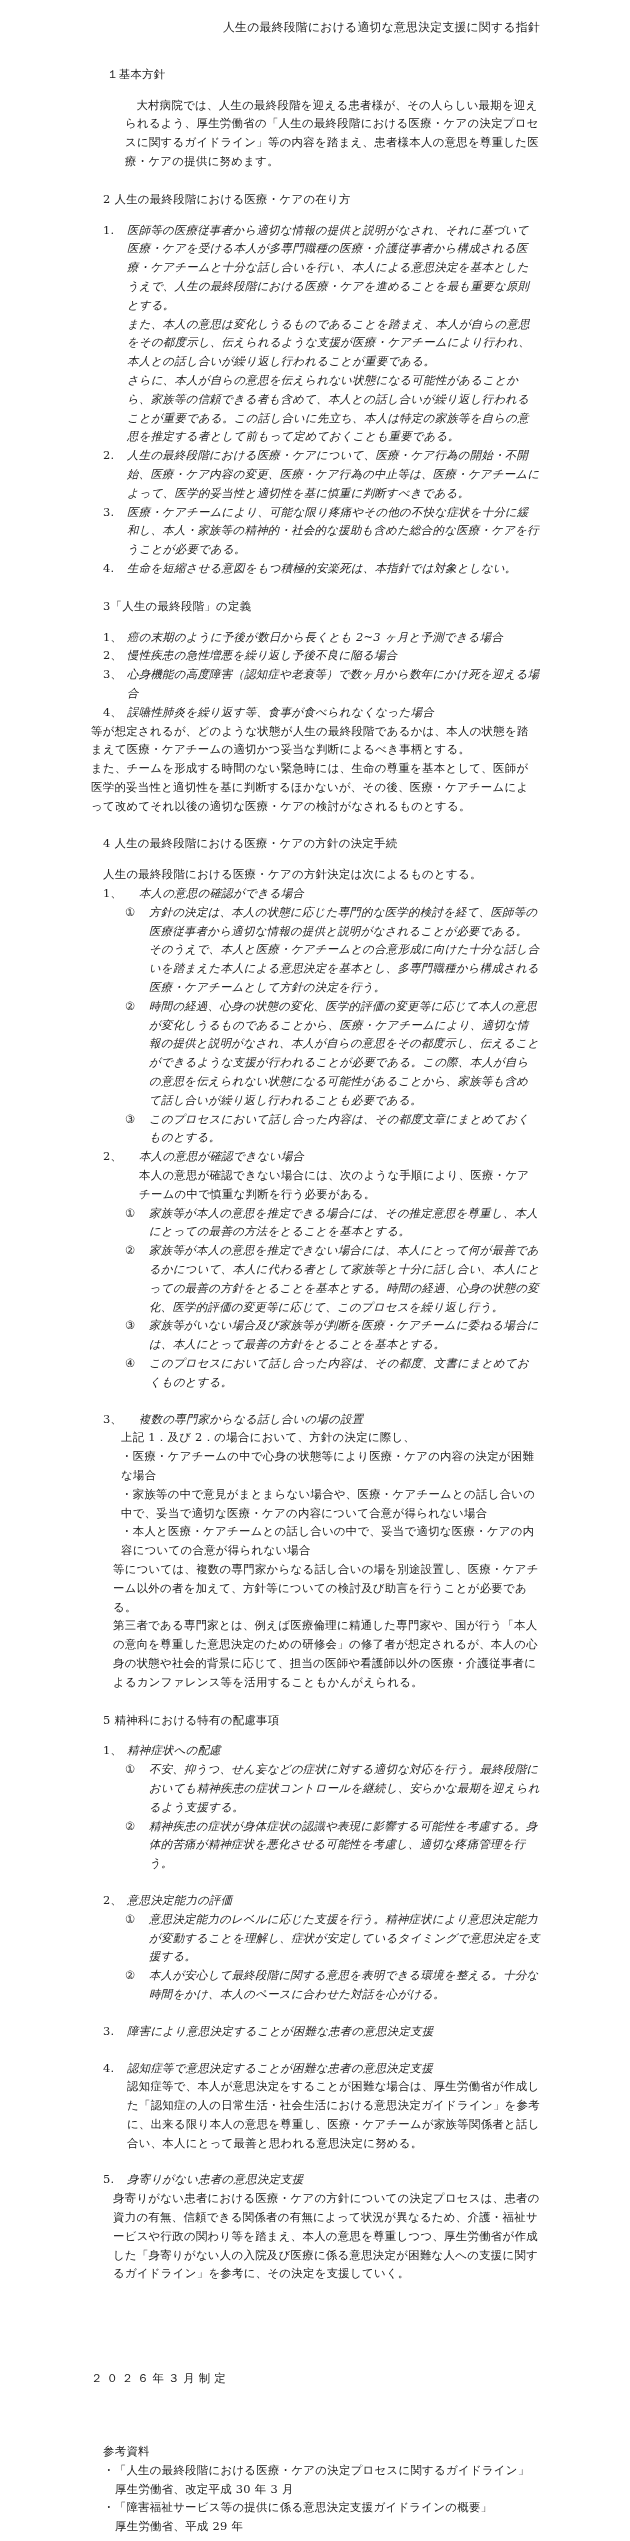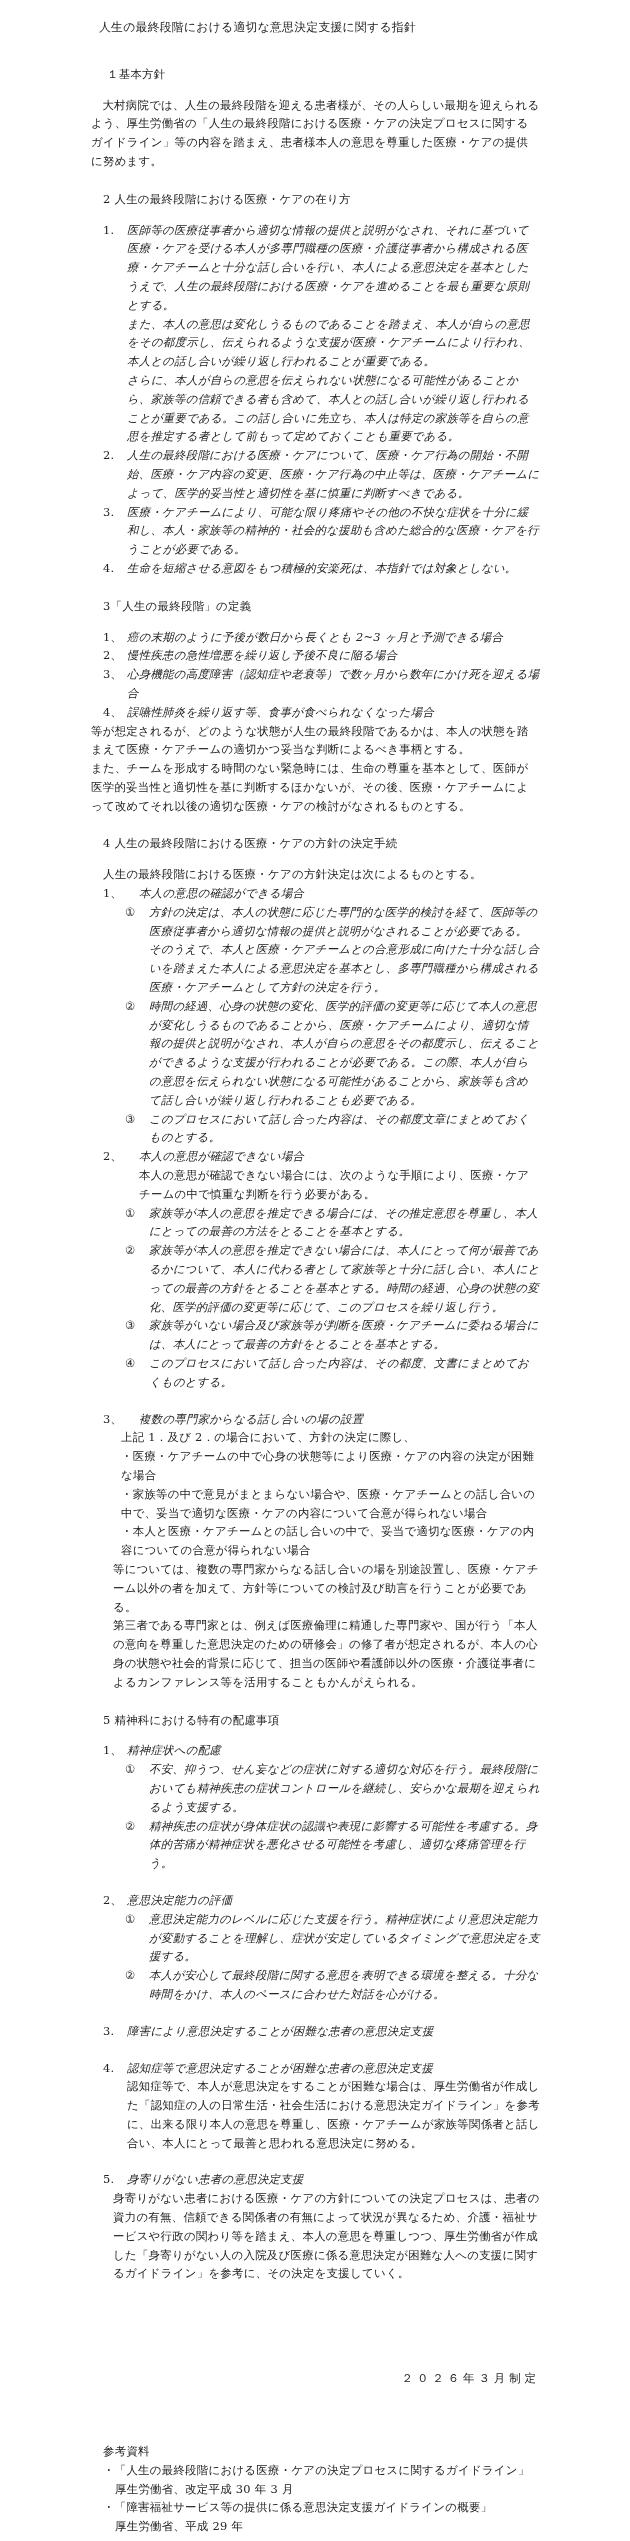--- a/index.html
+++ b/index.html
@@ -6,37 +6,37 @@
   body {
     width: 630px;
     min-height: 2541px;
     font-family: "DejaVu Serif", "Liberation Serif", serif;
     color: #222222;
     font-size: 11.4px;
     line-height: 18.8px;
     letter-spacing: 0.3px;
   }
   .page { position: relative; padding: 18px 90px 60px 91px; }
-  .title { text-align: left; margin: 0 0 28px 0; font-size: 11.8px; padding-left: 8px; }
+  .title { text-align: right; margin: 0 0 28px 0; font-size: 11.8px; padding-left: 8px; }
   .sec { margin-bottom: 19px; }
   .sec-head { margin: 12px; }
   .p { margin: 0; }
   .indent1 { padding-left: 12px; }
-  .para-indent { text-indent: 1em; }
+  .para-indent { text-indent: 1em; margin-left: 34px; }
   .num-item { display: flex; }
   .num-item .num { flex: 0 0 auto; }
   .num-item .body { flex: 1 1 auto; font-style: italic; }
   .lvl1 { padding-left: 12px; }
   .lvl1 .num { width: 24px; }
   .lvl1w .num { width: 36px; }
   .lvl2 { padding-left: 34px; }
   .lvl2 .num { width: 24px; }
   .block-indent { padding-left: 36px; }
   .gap { height: 18px; }
-  .date { text-align: right; margin-top: 86px; margin-bottom: 54px; padding-right: 0; letter-spacing: 4px; }
+  .date { text-align: left; margin-top: 86px; margin-bottom: 54px; padding-right: 0; letter-spacing: 4px; }
   .refs { padding-left: 12px; }
   .refs .ref-src { padding-left: 12px; }
 </style>
 </head>
 <body>
 
 <div class="page">
 
   <div class="title">人生の最終段階における適切な意思決定支援に関する指針</div>
 

